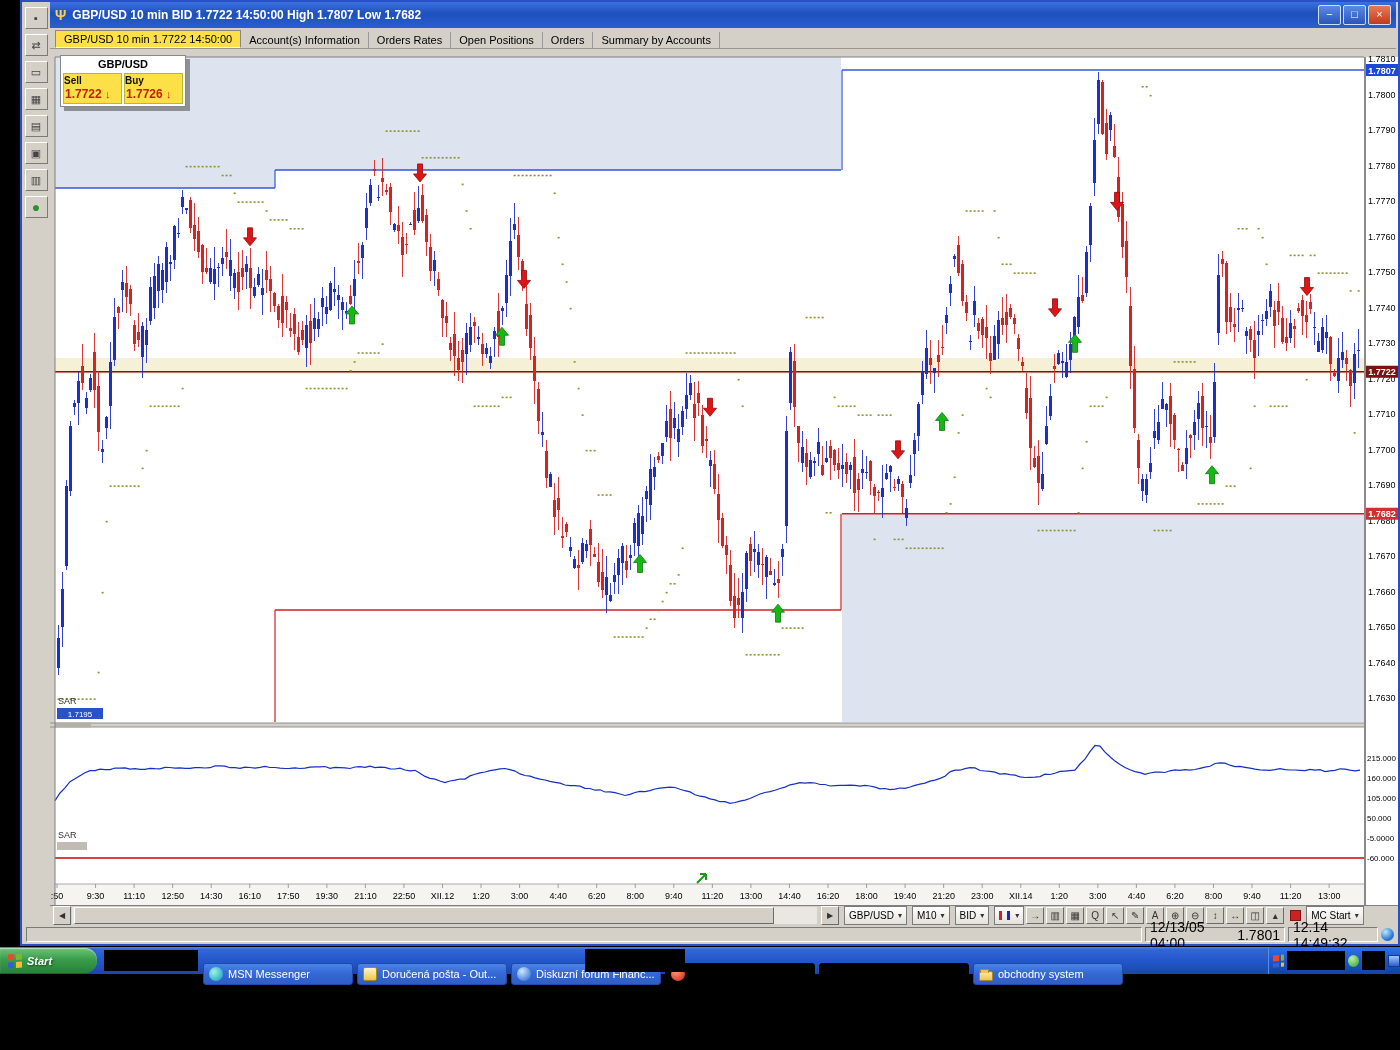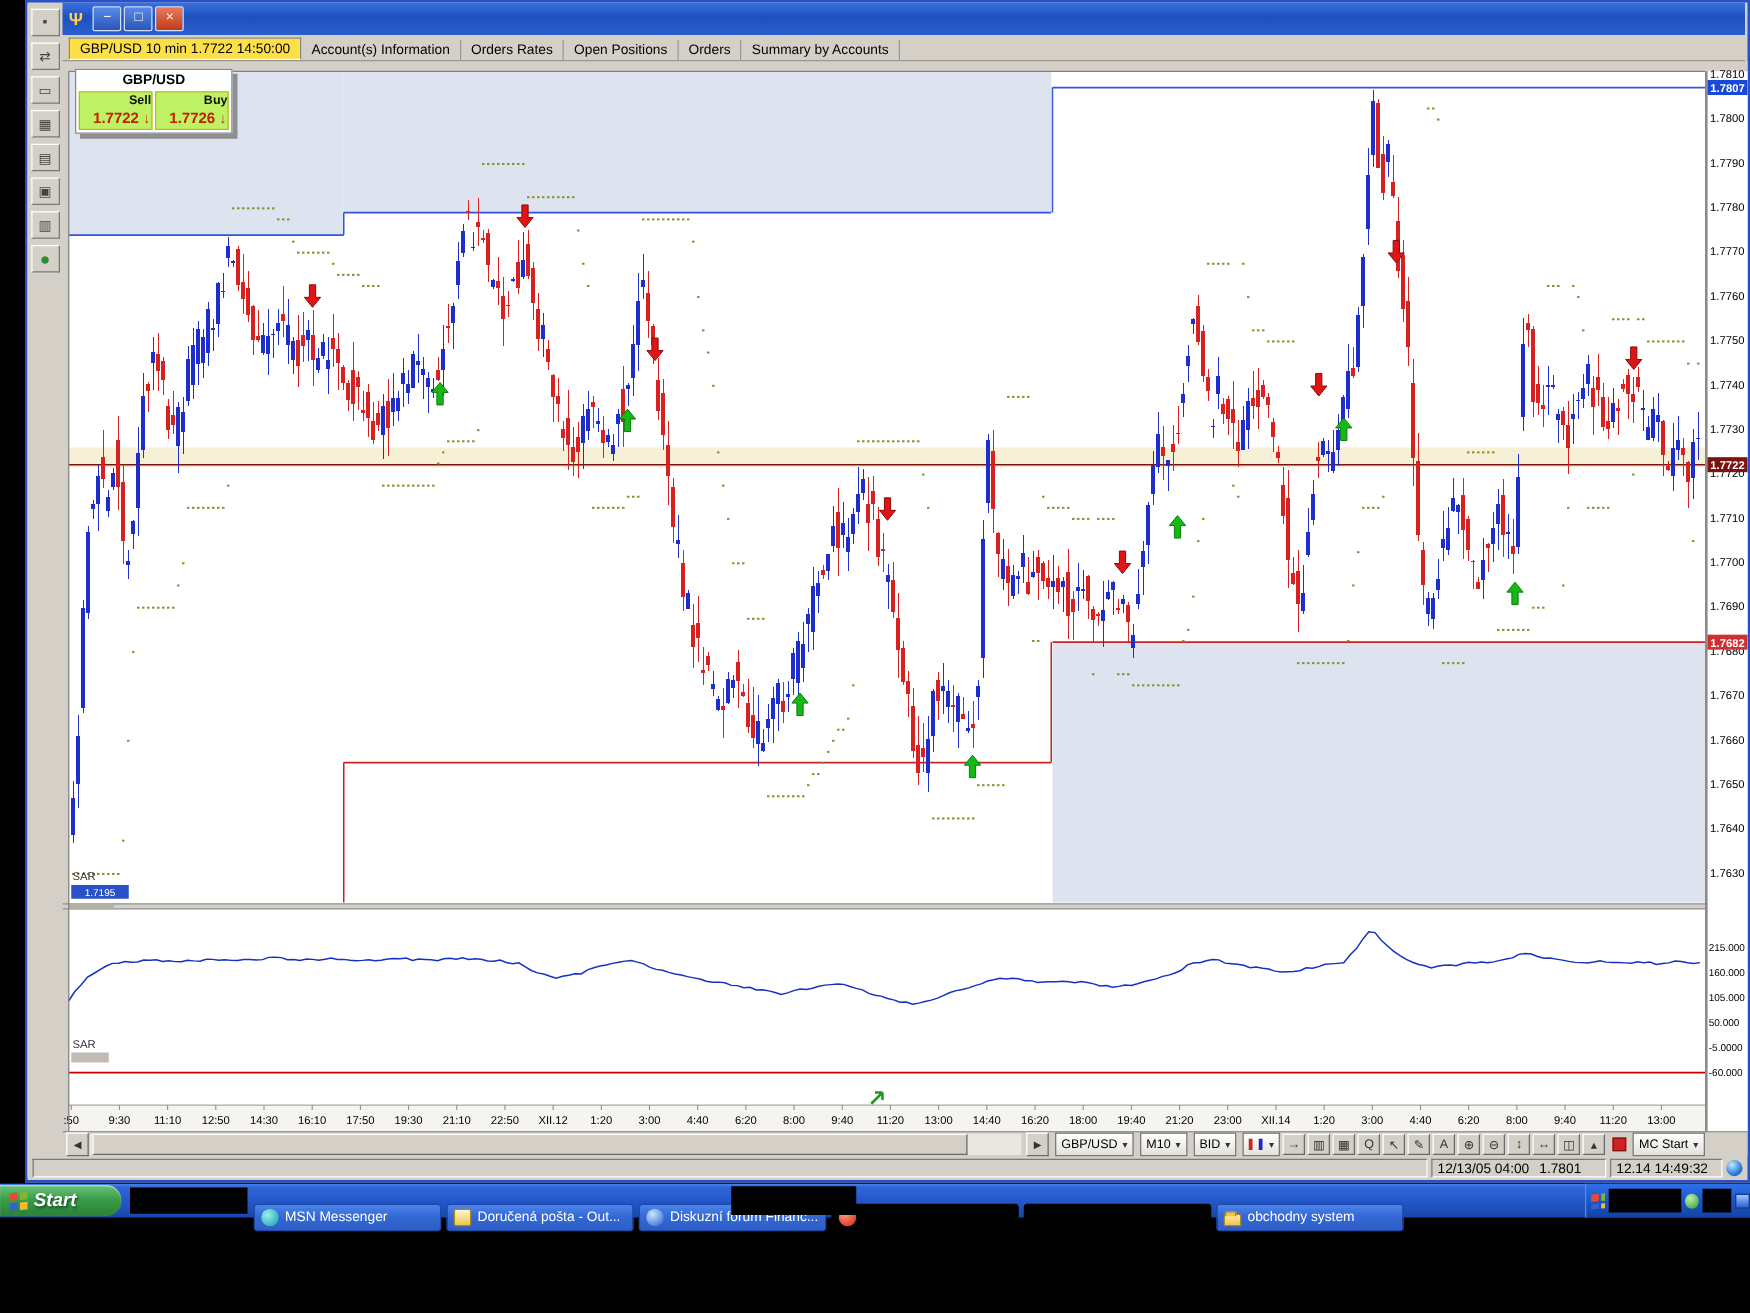--- a/index.html
+++ b/index.html
@@ -21,21 +21,21 @@
   .ltb-btn.globe{color:#2f8f2f;font-size:14px;}
   .tabbar{position:absolute;left:50px;top:29px;width:1346px;height:20px;background:#d4d0c8;z-index:3;
     border-bottom:1px solid #9a968e;display:flex;align-items:flex-end;padding-left:5px;box-sizing:border-box;font-size:11px;}
   .tab{padding:2px 8px 2px;border-right:1px solid #999;white-space:nowrap;color:#000;}
   .tab.active{background:#fde047;border:1px solid #888;border-bottom:1px solid #fff;}
   
   .quote-box{position:absolute;left:60px;top:55px;width:124px;background:#fff;border:1px solid #888;
     box-shadow:4px 4px 0 rgba(60,60,60,.5);z-index:5;}
   .qb-title{text-align:center;font-size:11px;font-weight:bold;padding:2px 0 1px;}
   .qb-row{display:flex;padding:1px;}
-  .qb-cell{flex:1;background:#bef264;border:1px solid #b9b92e;margin:1px;text-align:right;}
+  .qb-cell{flex:1;background:#fde047;border:1px solid #b9b92e;margin:1px;text-align:left;}
   .qb-h{font-size:10px;font-weight:bold;color:#111;padding-top:1px;}
   .qb-p{font-size:12px;font-weight:bold;color:#c22000;padding:1px 1px 2px;}
   .qb-arrow{color:#e02000;font-size:11px;}
   
   #chart-svg{position:absolute;left:0;top:0;z-index:1;}
   
   .chartbar{position:absolute;left:50px;top:906px;width:1348px;height:19px;background:#d4d0c8;z-index:3;
     display:flex;align-items:center;font-size:10px;}
   .sb-btn{width:16px;height:17px;background:#d4d0c8;border:1px solid;border-color:#fff #6a6a6a #6a6a6a #fff;
     font-size:8px;display:flex;align-items:center;justify-content:center;color:#333;margin-left:3px;}
@@ -45,32 +45,32 @@
   .dd{height:17px;display:flex;align-items:center;border:1px solid #7a7a7a;background:linear-gradient(#ffffff,#e4e1da);
     padding:0 4px;margin-left:5px;gap:4px;white-space:nowrap;}
   .dd .caret{font-size:8px;color:#333;}
   .tbi{width:18px;height:17px;margin-left:2px;background:#d4d0c8;border:1px solid;border-color:#fff #6a6a6a #6a6a6a #fff;
     display:flex;align-items:center;justify-content:center;font-size:10px;color:#333;box-sizing:border-box;}
   .mini-candle{display:inline-block;width:3px;height:9px;background:#c22;margin-right:1px;}
   .mini-candle.b{background:#22c;}
   .red-dot{width:9px;height:9px;background:#cc2222;margin-left:6px;border:1px solid #881111;}
   
   .statusbar{position:absolute;left:24px;top:926px;width:1372px;height:17px;background:#d4d0c8;z-index:3;
-    display:flex;align-items:center;gap:3px;font-size:11px;padding:0 2px;box-sizing:border-box;text-align:center;}
+    display:flex;align-items:center;gap:3px;font-size:14px;padding:0 2px;box-sizing:border-box;}
   .sp{border:1px solid;border-color:#7a7a7a #ffffff #ffffff #7a7a7a;height:13px;display:flex;align-items:center;
     padding:0 4px;gap:8px;box-sizing:content-box;}
   .sp.main{flex:1;}
   .globe-ic{width:13px;height:13px;border-radius:50%;background:radial-gradient(circle at 35% 30%,#bfe8ff,#2d7dd6 60%,#134a9e);}
   
   .taskbar{position:absolute;left:0;top:947px;width:1400px;height:27px;z-index:6;
     background:linear-gradient(180deg,#4b83ea 0%,#3166d8 10%,#2256c8 55%,#1a46aa 100%);}
   .start-btn{position:absolute;left:0;top:1px;height:25px;width:97px;border-radius:0 12px 12px 0;
     background:linear-gradient(180deg,#6cc47a,#3a9e4b 45%,#2c8539 90%);display:flex;align-items:center;gap:5px;
     padding-left:8px;box-sizing:border-box;box-shadow:inset 0 1px 1px rgba(255,255,255,.5);}
-  .start-label{color:#fff;font-weight:bold;font-style:italic;font-size:15px;text-shadow:1px 1px 2px rgba(0,0,0,.5);}
+  .start-label{color:#fff;font-weight:bold;font-style:italic;font-size:11px;text-shadow:1px 1px 2px rgba(0,0,0,.5);}
   .flag{width:14px;height:14px;display:inline-block;transform:skewY(-5deg);
     background:linear-gradient(#e8492f,#e8492f) 0 0/6px 6px no-repeat,
                linear-gradient(#7db72f,#7db72f) 8px 0/6px 6px no-repeat,
                linear-gradient(#2f63d0,#2f63d0) 0 8px/6px 6px no-repeat,
                linear-gradient(#f7bd2e,#f7bd2e) 8px 8px/6px 6px no-repeat;}
   .tb-items{position:absolute;left:203px;top:16px;display:flex;gap:4px;}
   .tb-item{width:150px;height:22px;border-radius:3px;border:1px solid #1f49a8;
     background:linear-gradient(180deg,#4a84e8,#3569d6 45%,#2e5dc4);color:#fff;font-size:11px;
     display:flex;align-items:center;gap:5px;padding:0 5px;box-sizing:border-box;white-space:nowrap;overflow:hidden;}
   .tb-item.redacted{background:#000;border-color:#000;}
@@ -1254,20 +1254,21 @@
     <div class="ltb-btn">▭</div>
     <div class="ltb-btn">▦</div>
     <div class="ltb-btn">▤</div>
     <div class="ltb-btn">▣</div>
     <div class="ltb-btn">▥</div>
     <div class="ltb-btn globe">●</div>
   </div>
 
 <div class="titlebar">
   <span class="app-icon">Ψ</span>
+  <span class="title-text">GBP/USD 10 min BID 1.7722 14:50:00 High 1.7807 Low 1.7682</span>
   <span class="win-btn">−</span>
   <span class="win-btn">□</span>
   <span class="win-btn close">×</span>
 </div>
 
 <div class="tabbar" id="tabs">
     <div class="tab active">GBP/USD 10 min 1.7722 14:50:00</div>
     <div class="tab">Account(s) Information</div>
     <div class="tab">Orders Rates</div>
     <div class="tab">Open Positions</div>

